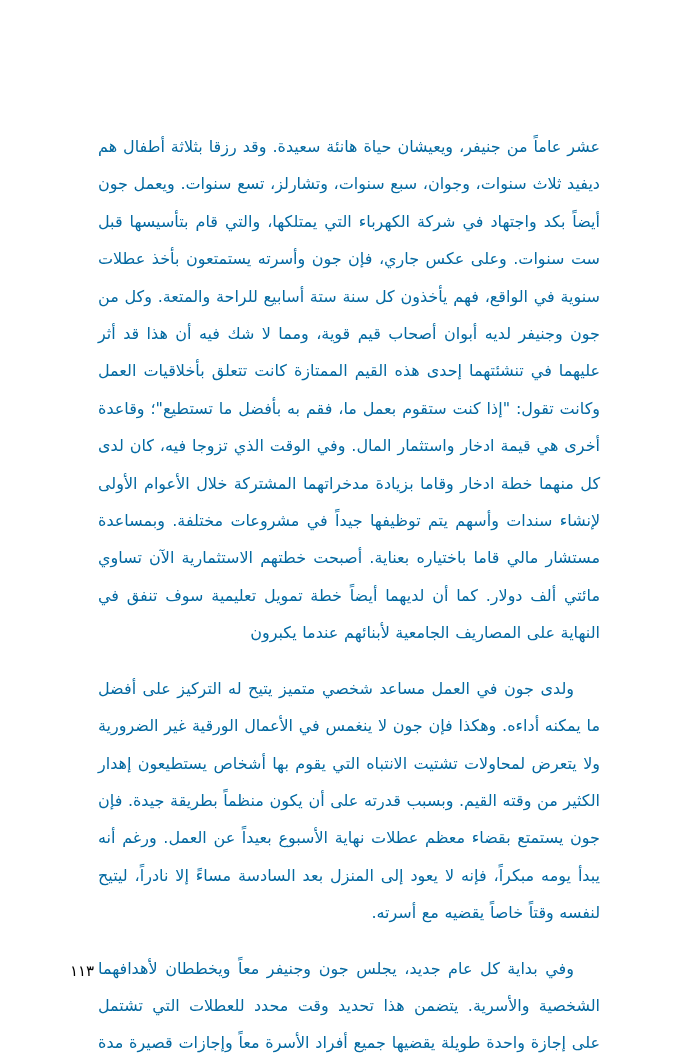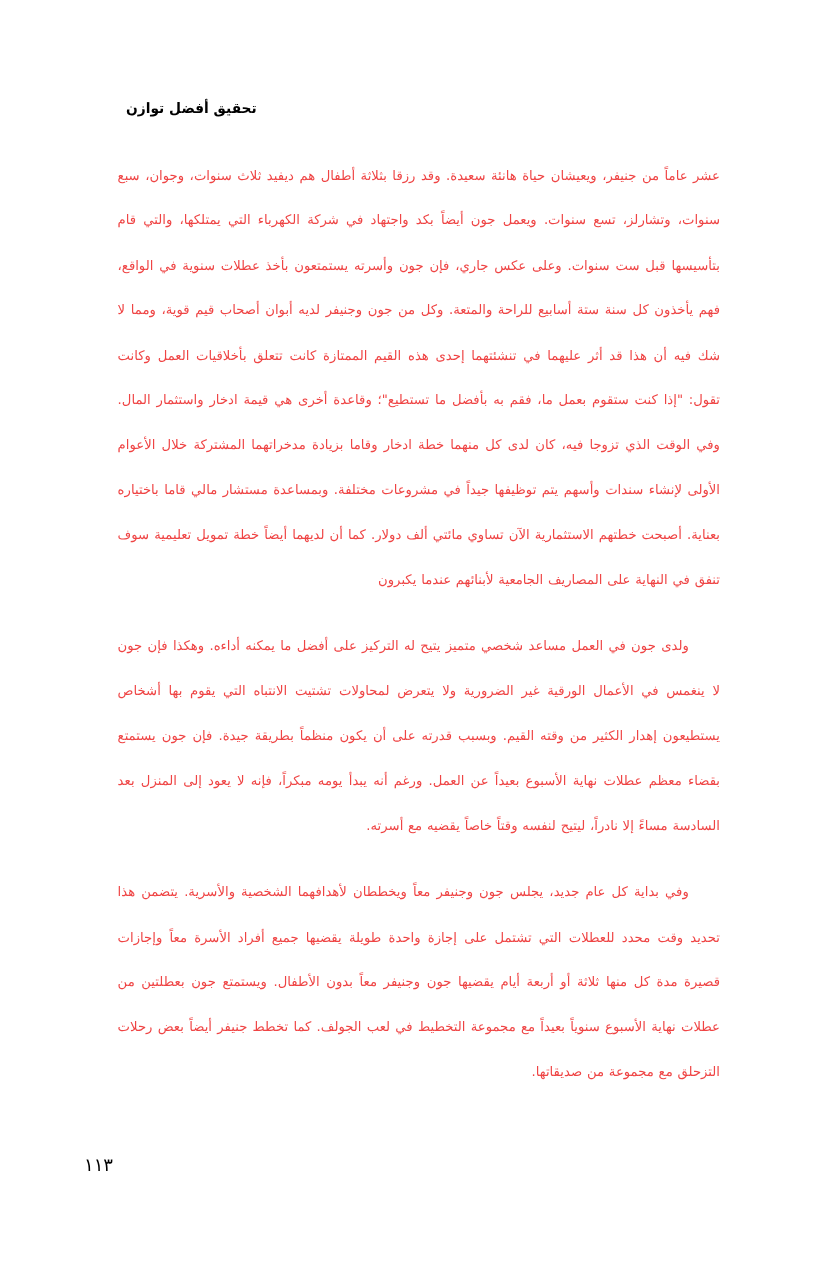--- a/index.html
+++ b/index.html
@@ -51,23 +51,23 @@
     top: 128px;
     right: 98px;
     width: 502px;
     direction: rtl;
     text-align: justify;
     text-justify: inter-word;
   }
 
   .para {
     margin: 0 0 18px 0;
-    font-size: 11px;
+    font-size: 16px;
     line-height: 37.4px;
-    color: #ef4444;
+    color: #0369a1;
     text-align: justify;
     text-align-last: right;
     word-spacing: 0.5px;
     text-indent: 26px;
   }
 
   .para.cont {
     text-indent: 0;
   }
 
@@ -89,23 +89,20 @@
   
   .page, .para, .running-head-title, .folio {
     -webkit-font-smoothing: none;
   }
 </style>
 </head>
 <body>
 
 <div class="page">
 
-  <div class="running-head">
-    <div class="running-head-title">تحقيق أفضل توازن</div>
-  </div>
 
   <div class="textblock">
 
     <p class="para cont">عشر عاماً من جنيفر، ويعيشان حياة هانئة سعيدة. وقد رزقا بثلاثة أطفال هم ديفيد ثلاث سنوات، وجوان، سبع سنوات، وتشارلز، تسع سنوات. ويعمل جون أيضاً بكد واجتهاد في شركة الكهرباء التي يمتلكها، والتي قام بتأسيسها قبل ست سنوات. وعلى عكس جاري، فإن جون وأسرته يستمتعون بأخذ عطلات سنوية في الواقع، فهم يأخذون كل سنة ستة أسابيع للراحة والمتعة. وكل من جون وجنيفر لديه أبوان أصحاب قيم قوية، ومما لا شك فيه أن هذا قد أثر عليهما في تنشئتهما إحدى هذه القيم الممتازة كانت تتعلق بأخلاقيات العمل وكانت تقول: "إذا كنت ستقوم بعمل ما، فقم به بأفضل ما تستطيع"؛ وقاعدة أخرى هي قيمة ادخار واستثمار المال. وفي الوقت الذي تزوجا فيه، كان لدى كل منهما خطة ادخار وقاما بزيادة مدخراتهما المشتركة خلال الأعوام الأولى لإنشاء سندات وأسهم يتم توظيفها جيداً في مشروعات مختلفة. وبمساعدة مستشار مالي قاما باختياره بعناية. أصبحت خطتهم الاستثمارية الآن تساوي مائتي ألف دولار. كما أن لديهما أيضاً خطة تمويل تعليمية سوف تنفق في النهاية على المصاريف الجامعية لأبنائهم عندما يكبرون</p>
 
     <p class="para">ولدى جون في العمل مساعد شخصي متميز يتيح له التركيز على أفضل ما يمكنه أداءه. وهكذا فإن جون لا ينغمس في الأعمال الورقية غير الضرورية ولا يتعرض لمحاولات تشتيت الانتباه التي يقوم بها أشخاص يستطيعون إهدار الكثير من وقته القيم. وبسبب قدرته على أن يكون منظماً بطريقة جيدة. فإن جون يستمتع بقضاء معظم عطلات نهاية الأسبوع بعيداً عن العمل. ورغم أنه يبدأ يومه مبكراً، فإنه لا يعود إلى المنزل بعد السادسة مساءً إلا نادراً، ليتيح لنفسه وقتاً خاصاً يقضيه مع أسرته.</p>
 
     <p class="para">وفي بداية كل عام جديد، يجلس جون وجنيفر معاً ويخططان لأهدافهما الشخصية والأسرية. يتضمن هذا تحديد وقت محدد للعطلات التي تشتمل على إجازة واحدة طويلة يقضيها جميع أفراد الأسرة معاً وإجازات قصيرة مدة كل منها ثلاثة أو أربعة أيام يقضيها جون وجنيفر معاً بدون الأطفال. ويستمتع جون بعطلتين من عطلات نهاية الأسبوع سنوياً بعيداً مع مجموعة التخطيط في لعب الجولف. كما تخطط جنيفر أيضاً بعض رحلات التزحلق مع مجموعة من صديقاتها.</p>
 
   </div>

